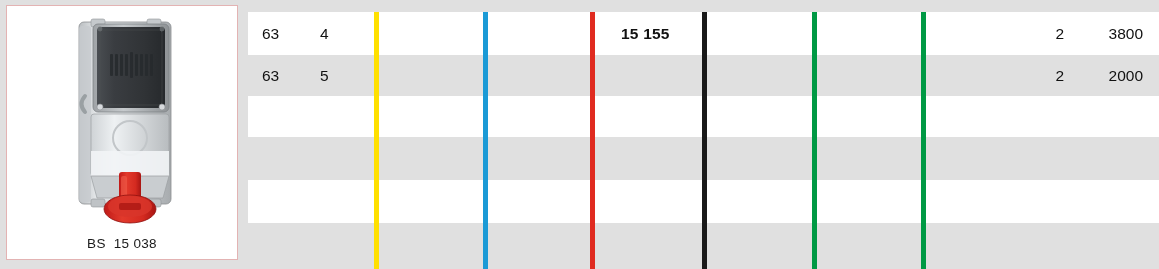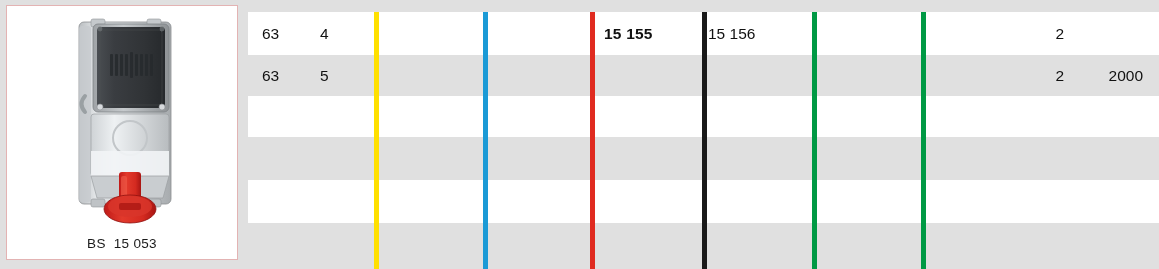--- a/index.html
+++ b/index.html
@@ -77,21 +77,21 @@
     white-space: pre;
     line-height: 1;
   }
   .cell.left   { justify-content: flex-start; }
   .cell.right  { justify-content: flex-end; }
   .cell.bold   { font-weight: bold; letter-spacing: 0.2px; }
 
   
   .c-amp   { left: 14px;  width: 46px; }
   .c-pol   { left: 72px;  width: 30px; }
-  .c-codeA { left: 356px; width: 100px; }
+  .c-codeA { left: 373px; width: 100px; }
   .c-codeB { left: 460px; width: 110px; }
   .c-qty   { left: 760px; width: 56px; }
   .c-watt  { left: 835px; width: 60px; }
 
   
   .vline {
     position: absolute;
     top: 12px;
     height: 257px;
     width: 5px;
@@ -180,33 +180,33 @@
 
         <rect x="112" y="166" width="22" height="32" rx="3" fill="url(#redGrad)"></rect>
         <rect x="114" y="170" width="6" height="24" rx="2" fill="#ef5a48" opacity="0.65"></rect>
 
         <ellipse cx="123" cy="203" rx="26" ry="14" fill="url(#redGrad)" stroke="#8e100f" stroke-width="0.8"></ellipse>
         <ellipse cx="123" cy="200.5" rx="22" ry="10.5" fill="#d8352a" opacity="0.85"></ellipse>
         <rect x="112" y="197" width="22" height="7" rx="2" fill="#a81512" opacity="0.75"></rect>
       </svg>
     </div>
 
-    <div id="product-caption">BS  15 053</div>
+    <div id="product-caption">BS  15 038</div>
   </div>
 
   <div id="table-area">
 
     <div class="trow gray" style="top: 0px; height: 12px; background: rgb(224, 224, 224);"></div>
 
     <div class="trow white" style="top: 12px; height: 43px; background: rgb(255, 255, 255);">
       <div class="cell left c-amp">63</div>
       <div class="cell left c-pol">4</div>
       <div class="cell left bold c-codeA">15 155</div>
-      <div class="cell left c-codeB">15 156</div>
       <div class="cell right c-qty">2</div>
+      <div class="cell right c-watt">3800</div>
     </div>
 
     <div class="trow gray" style="top: 55px; height: 41px; background: rgb(224, 224, 224);">
       <div class="cell left c-amp">63</div>
       <div class="cell left c-pol">5</div>
       <div class="cell left c-codeB"></div>
       <div class="cell right c-qty">2</div>
       <div class="cell right c-watt">2000</div>
     </div>
 

